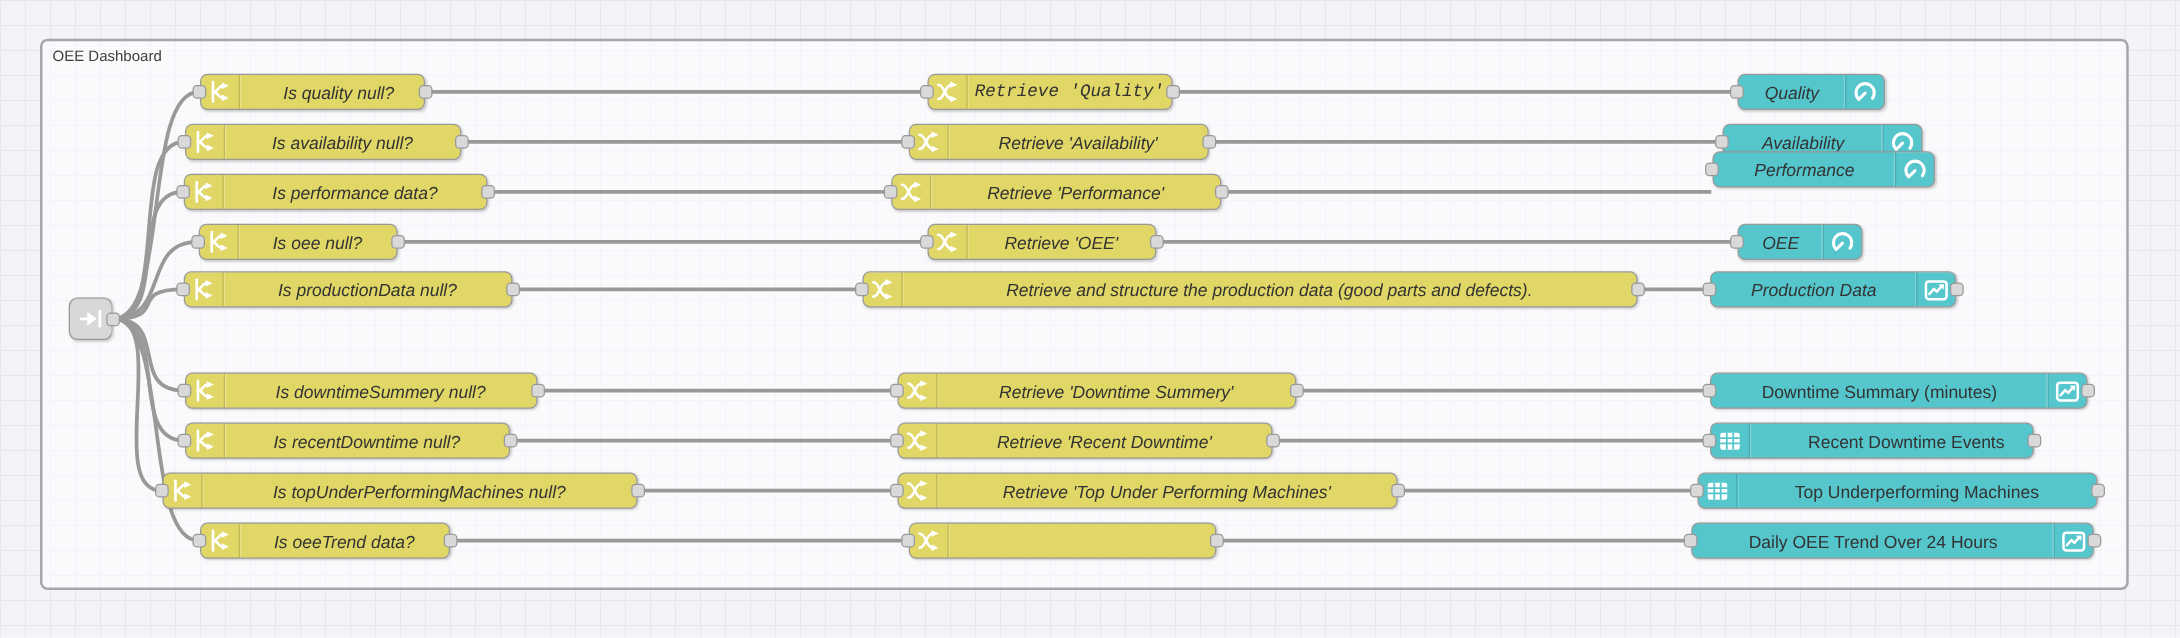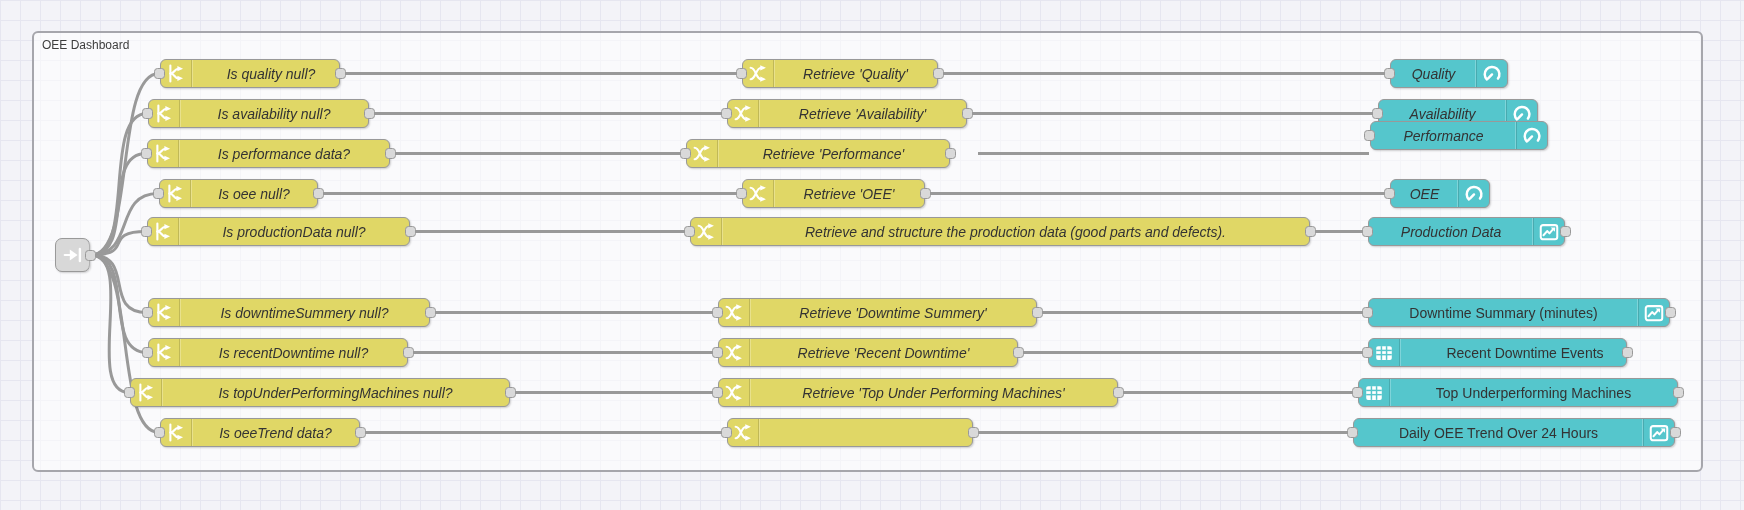--- a/index.html
+++ b/index.html
@@ -229,21 +229,21 @@
               <path d="M5 12 C10 12 9.5 17.5 14 17.5"></path>
             </g>
             <path d="M13 3.5 L19.5 6.5 L13 9.5 Z" fill="#fff"></path>
             <path d="M13 14.5 L19.5 17.5 L13 20.5 Z" fill="#fff"></path>
           </svg>
         </div>
         <span class="node-label italic">Is oeeTrend data?</span>
         <span class="port in"></span>
         <span class="port out"></span>
       </div>
-      <div class="node yellow icon-left" style="left: 742px; top: 59px; width: 196px;">
+      <div class="node yellow icon-left" style="left: 742px; top: 59px; width: 196px; font-family: Liberation Mono, monospace;">
         <div class="icon-area">
           <svg viewBox="0 0 24 24" width="21" height="21">
             <g stroke="#fff" stroke-width="2.4" fill="none" stroke-linecap="round">
               <path d="M3 18.5 C9 18.5 9 5.5 15 5.5"></path>
               <path d="M3 5.5 C9 5.5 9 18.5 15 18.5"></path>
             </g>
             <path d="M14 2.5 L20.5 5.5 L14 8.5 Z" fill="#fff"></path>
             <path d="M14 15.5 L20.5 18.5 L14 21.5 Z" fill="#fff"></path>
           </svg>
         </div>
@@ -259,21 +259,21 @@
               <path d="M3 5.5 C9 5.5 9 18.5 15 18.5"></path>
             </g>
             <path d="M14 2.5 L20.5 5.5 L14 8.5 Z" fill="#fff"></path>
             <path d="M14 15.5 L20.5 18.5 L14 21.5 Z" fill="#fff"></path>
           </svg>
         </div>
         <span class="node-label italic">Retrieve 'Availability'</span>
         <span class="port in"></span>
         <span class="port out"></span>
       </div>
-      <div class="node yellow icon-left" style="left: 686px; top: 139px; width: 264px;">
+      <div class="node yellow icon-left" style="left: 713px; top: 139px; width: 264px;">
         <div class="icon-area">
           <svg viewBox="0 0 24 24" width="21" height="21">
             <g stroke="#fff" stroke-width="2.4" fill="none" stroke-linecap="round">
               <path d="M3 18.5 C9 18.5 9 5.5 15 5.5"></path>
               <path d="M3 5.5 C9 5.5 9 18.5 15 18.5"></path>
             </g>
             <path d="M14 2.5 L20.5 5.5 L14 8.5 Z" fill="#fff"></path>
             <path d="M14 15.5 L20.5 18.5 L14 21.5 Z" fill="#fff"></path>
           </svg>
         </div>

